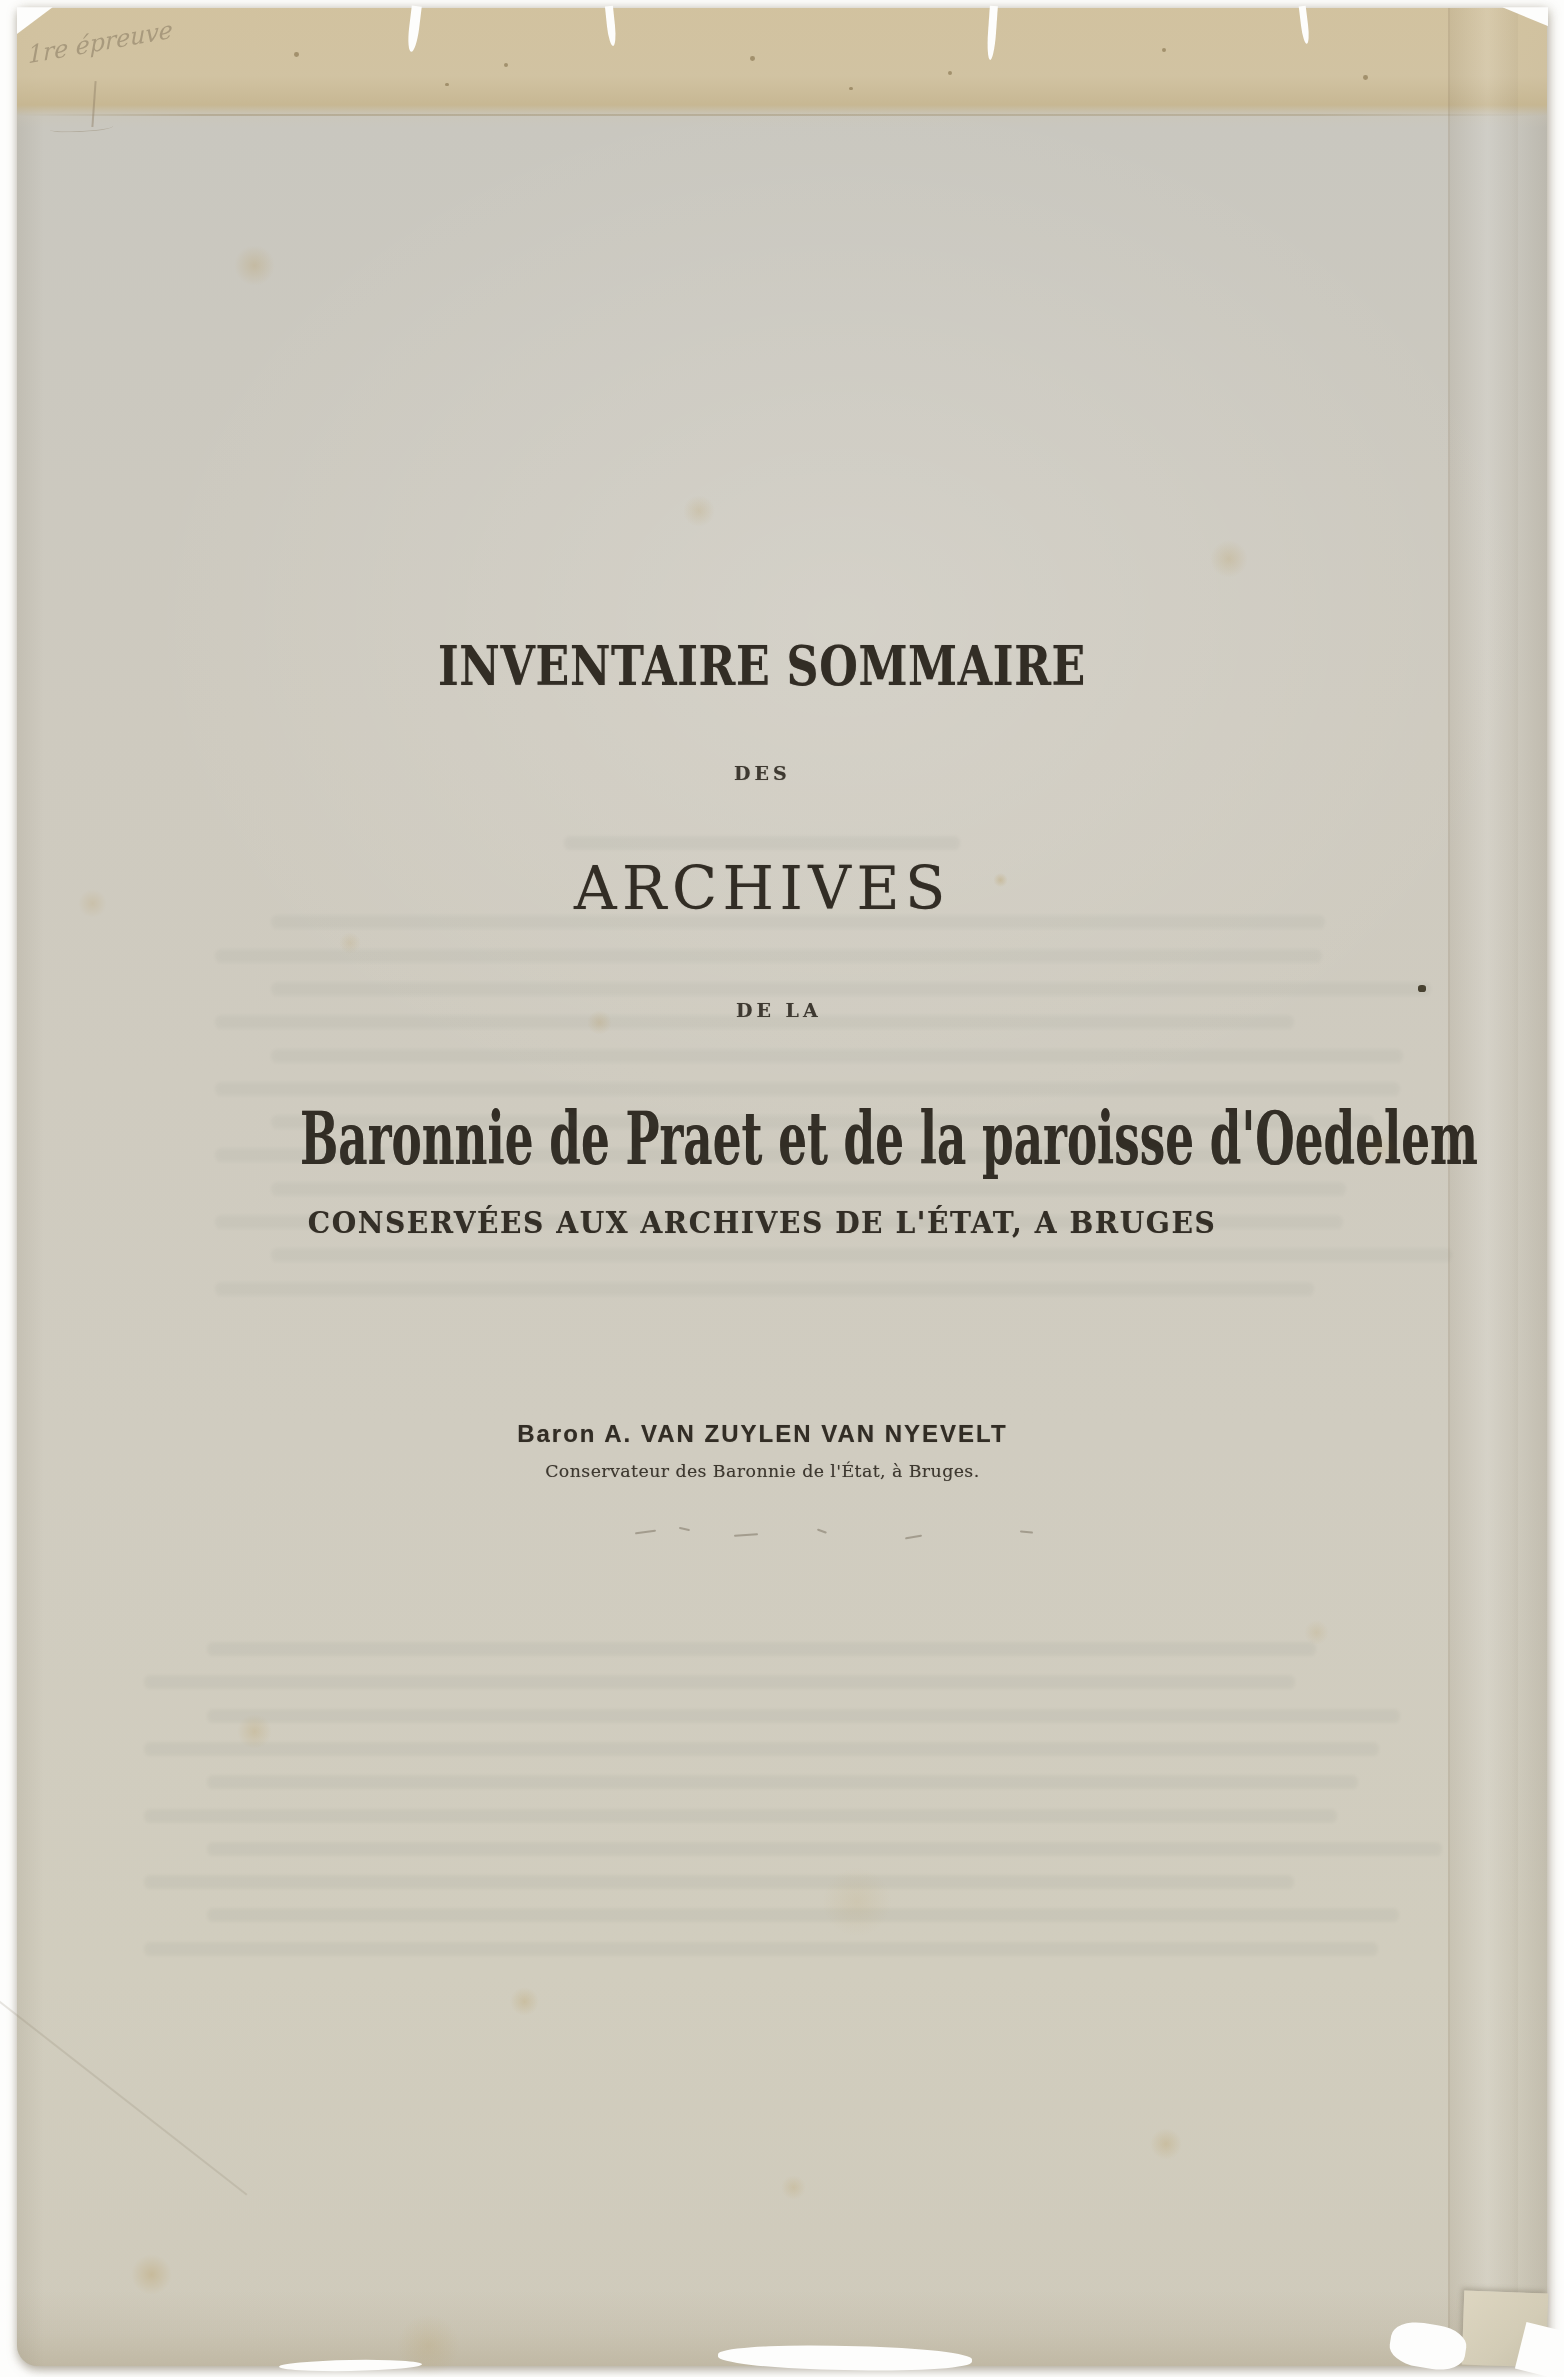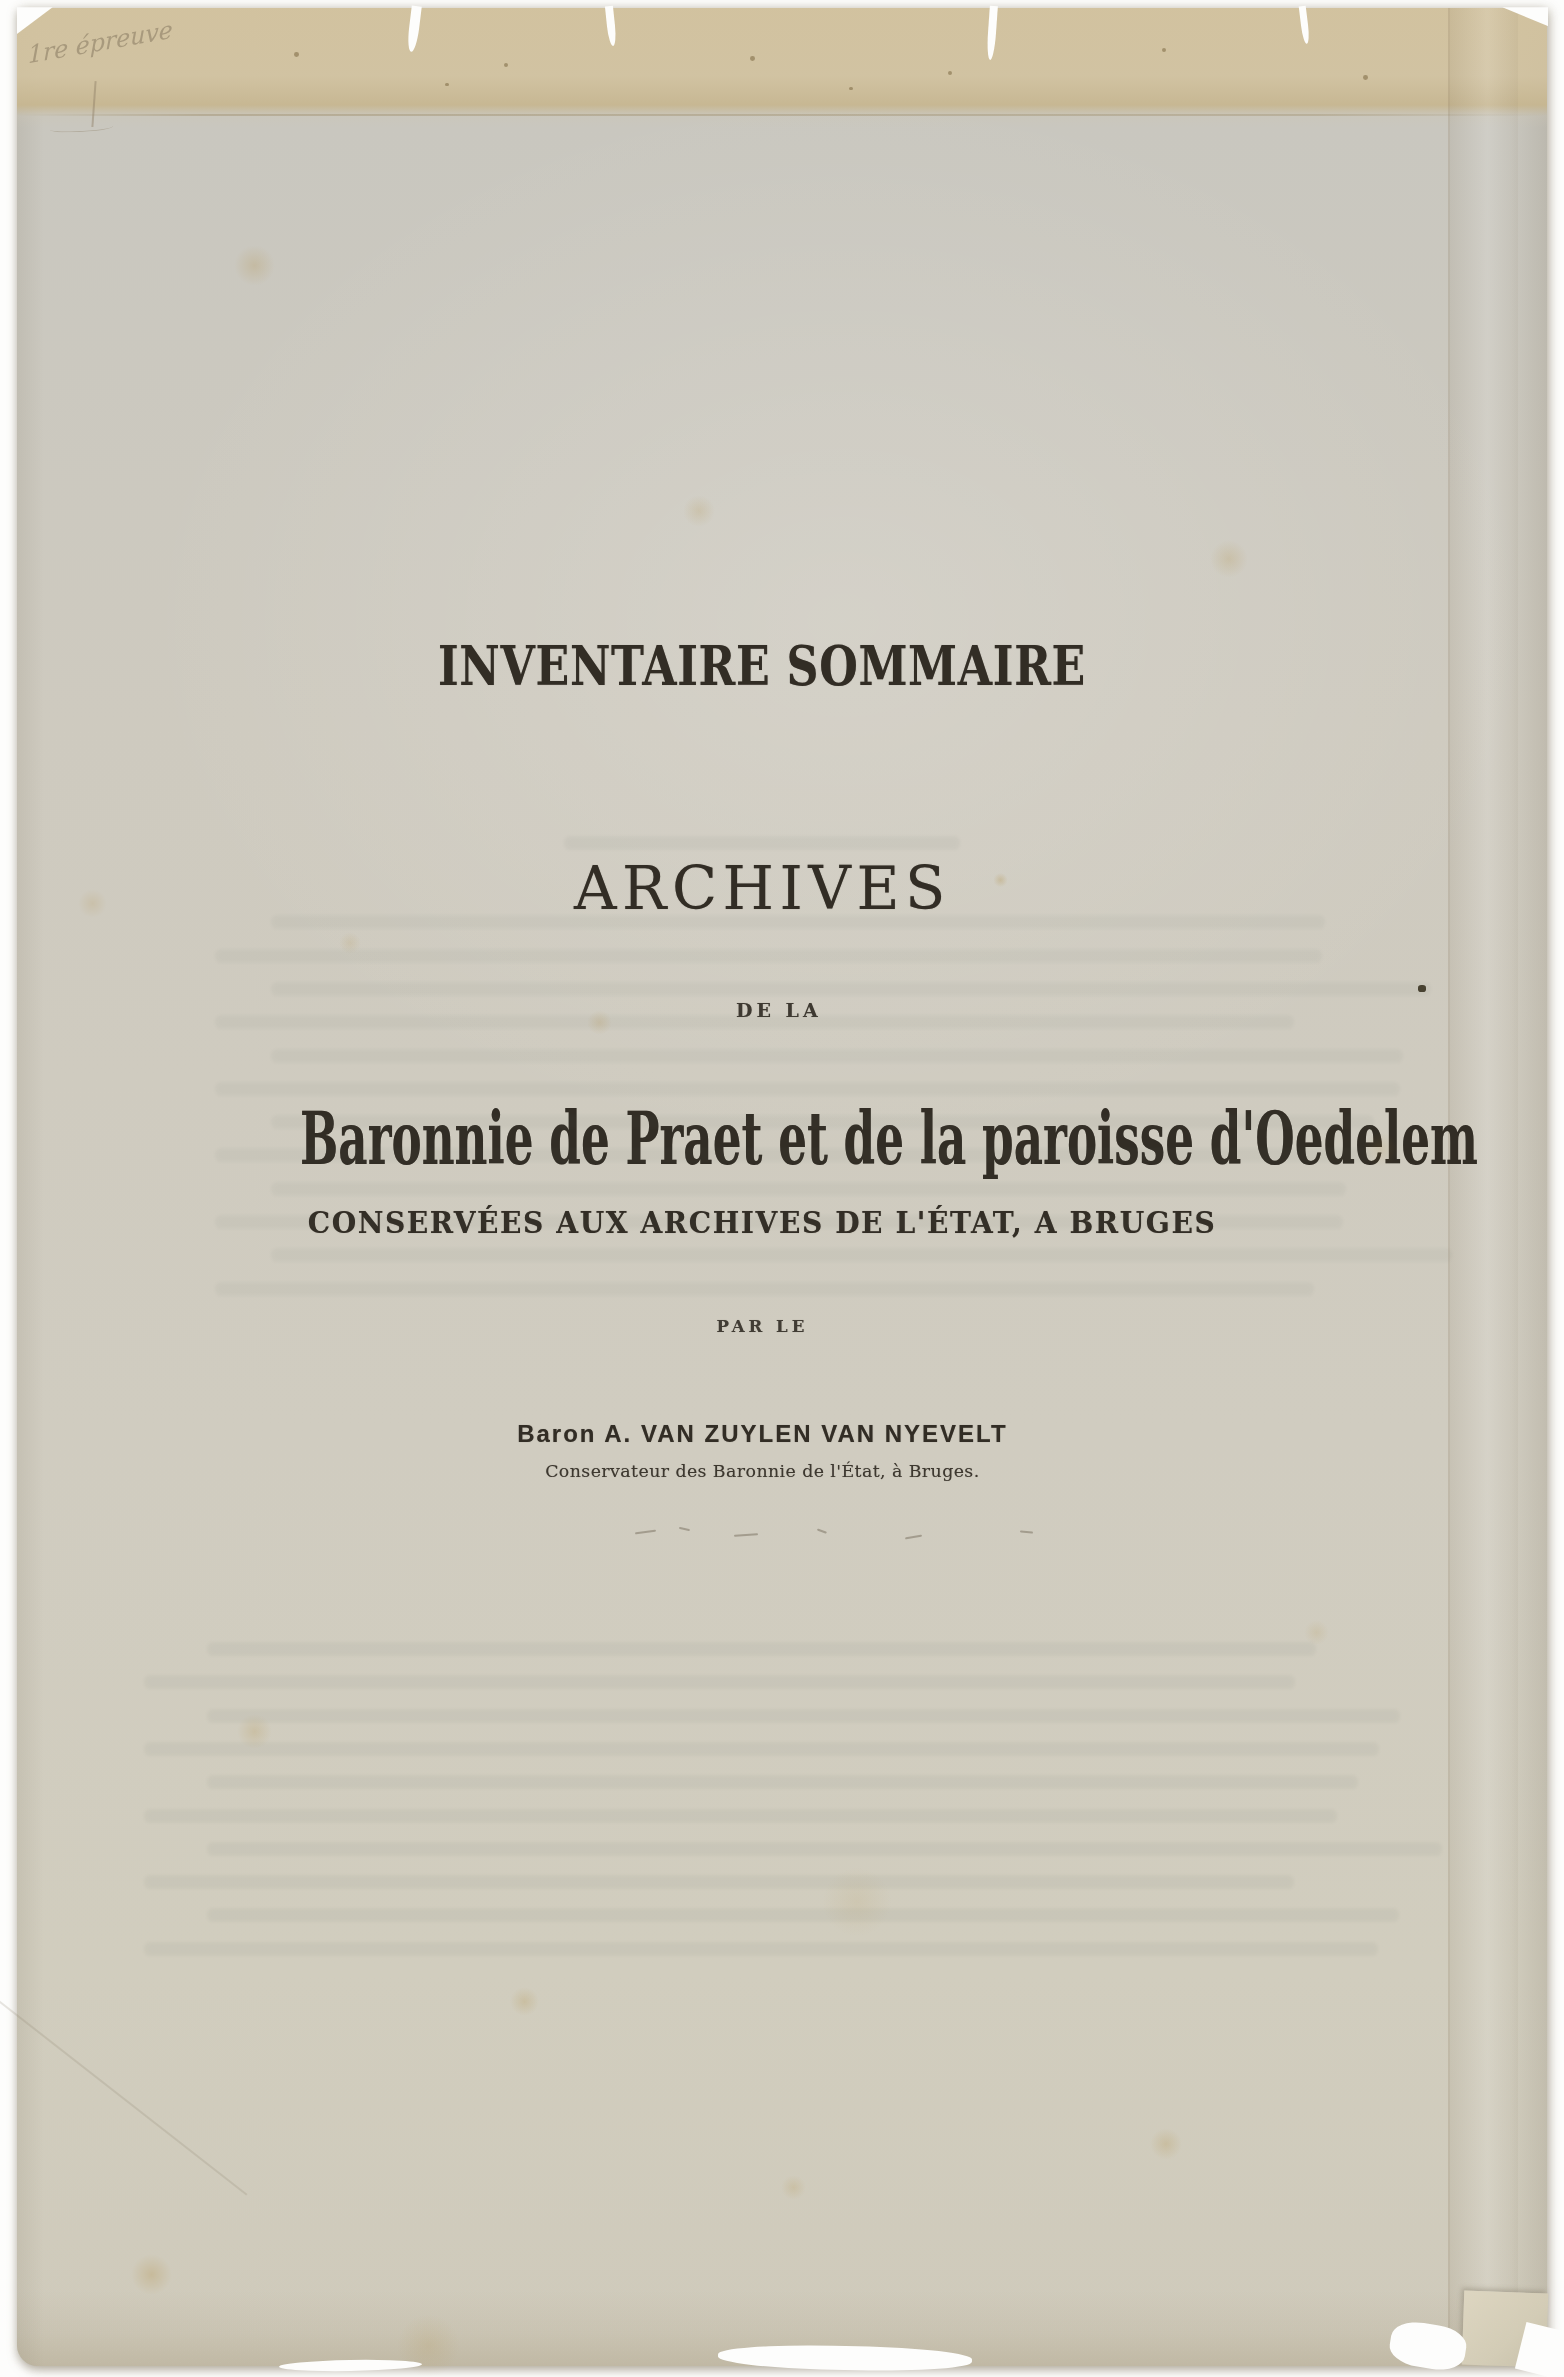--- a/index.html
+++ b/index.html
@@ -204,25 +204,25 @@
     <div class="right-fold"></div>
     <div class="right-fold-line"></div>
     <div class="faint-diag-crease"></div>
 
     <div class="handwritten-note">1re épreuve</div>
     <div class="note-descender"></div>
     <div class="note-flourish"></div>
 
     <div class="content">
       <div class="series-title t-ink">INVENTAIRE SOMMAIRE</div>
+      <div class="connector des t-ink">DES</div>
       <div class="collection-title t-ink">ARCHIVES</div>
       <div class="connector dela t-ink">DE LA</div>
       <div class="main-title t-ink">Baronnie de Praet et de la paroisse d'Oedelem</div>
       <div class="subtitle t-ink">CONSERVÉES AUX ARCHIVES DE L'ÉTAT, A BRUGES</div>
-      <div class="byline-intro t-ink">PAR LE</div>
       <div class="author-name t-ink">Baron A. VAN ZUYLEN VAN NYEVELT</div>
       <div class="author-role t-ink">Conservateur des Baronnie de l'État, à Bruges.</div>
     </div>
 
     <div class="ink-dot"></div>
 
     <div class="corner-curl"></div>
 
   <div class="ghost-line" style="left: 547px; top: 828px; width: 396px; opacity: 0.06;"></div>
       <div class="ghost-line" style="left: 254px; top: 907px; width: 1054px; opacity: 0.05;"></div>

